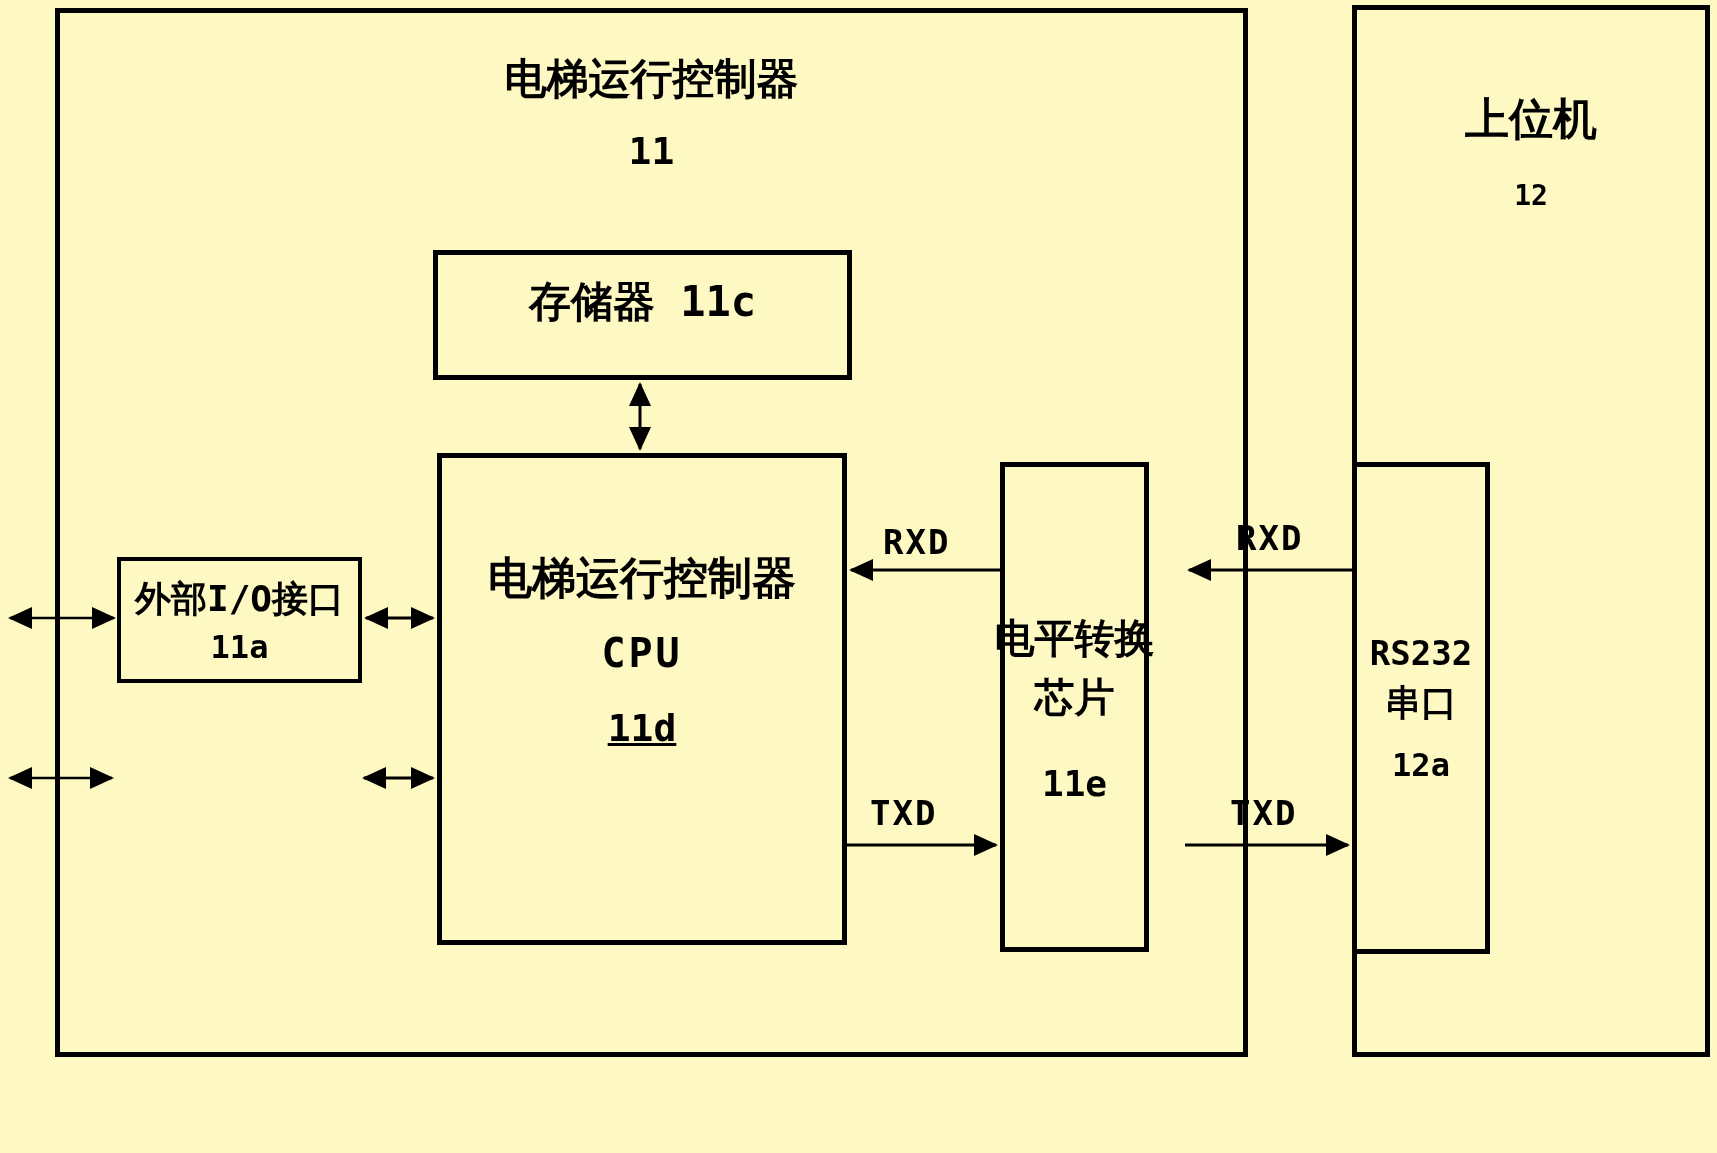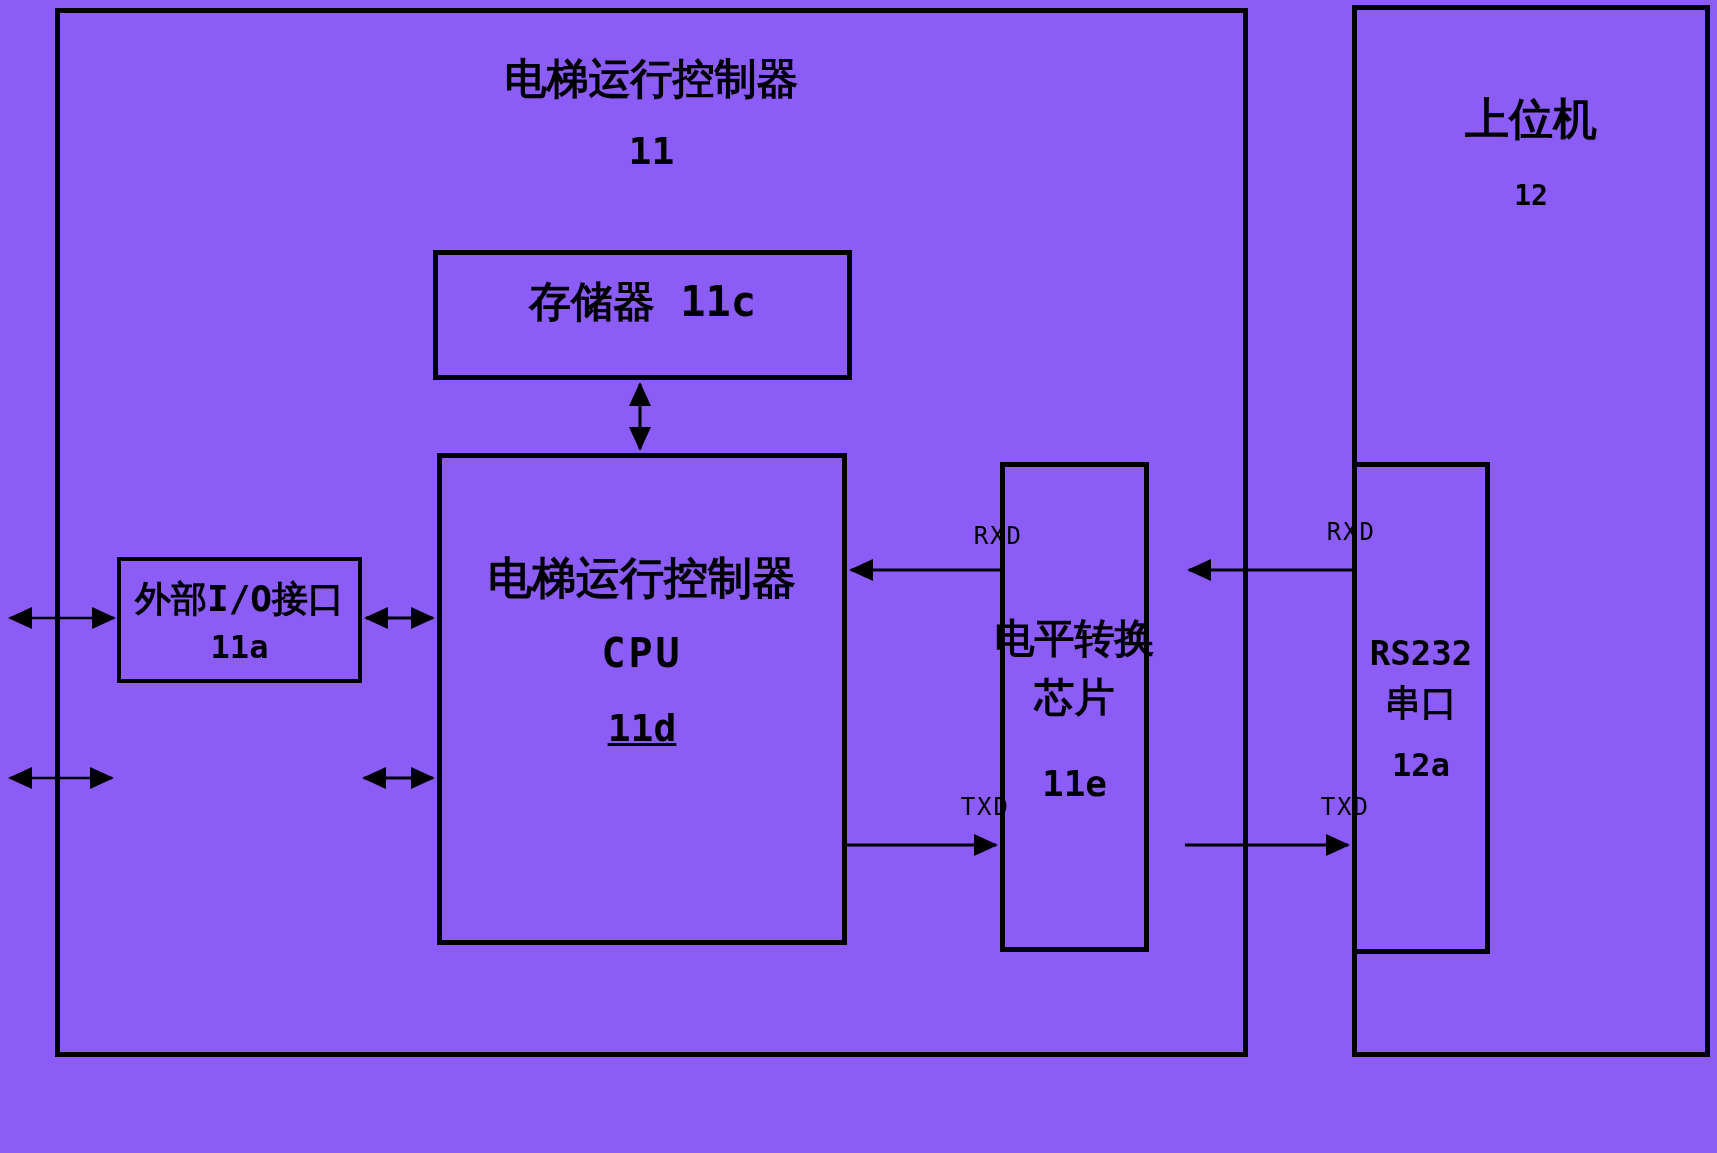--- a/index.html
+++ b/index.html
@@ -1,40 +1,40 @@
 <!DOCTYPE html>
 <html lang="zh"><head>
 <meta charset="utf-8">
 <style>
   html,body{margin:0;padding:0;background:#ffffff;}
   .stage{
     position:relative;
     width:1717px;height:1153px;
-    background:#8b5cf6;
+    background:#fef9c3;
     color:#000;
     font-family:"DejaVu Sans Mono","DejaVu Sans",monospace;
     overflow:hidden;
   }
   .box{
     position:absolute;
     border:5px solid #000;
     box-sizing:border-box;
     background:transparent;
   }
   .thin{border-width:4px;}
   .ctext{
     display:flex;flex-direction:column;align-items:center;justify-content:center;
     text-align:center;font-weight:bold;
   }
   .toptext{justify-content:flex-start;}
   .line{white-space:nowrap;}
   svg.wires{position:absolute;left:0;top:0;pointer-events:none;}
   .sig{
-    position:absolute;width:140px;text-align:right;
-    font-size:24px;font-weight:normal;letter-spacing:2px;
+    position:absolute;width:140px;text-align:left;
+    font-size:34px;font-weight:bold;letter-spacing:2px;
   }
 </style>
 </head>
 <body>
 
 <div class="stage">
 
   <div class="box ctext toptext" style="left:55px;top:8px;width:1193px;height:1049px;padding-top:38px;">
     <div class="line" style="font-size:42px;">电梯运行控制器</div>
     <div class="line" style="font-size:38px;margin-top:22px;">11</div>

